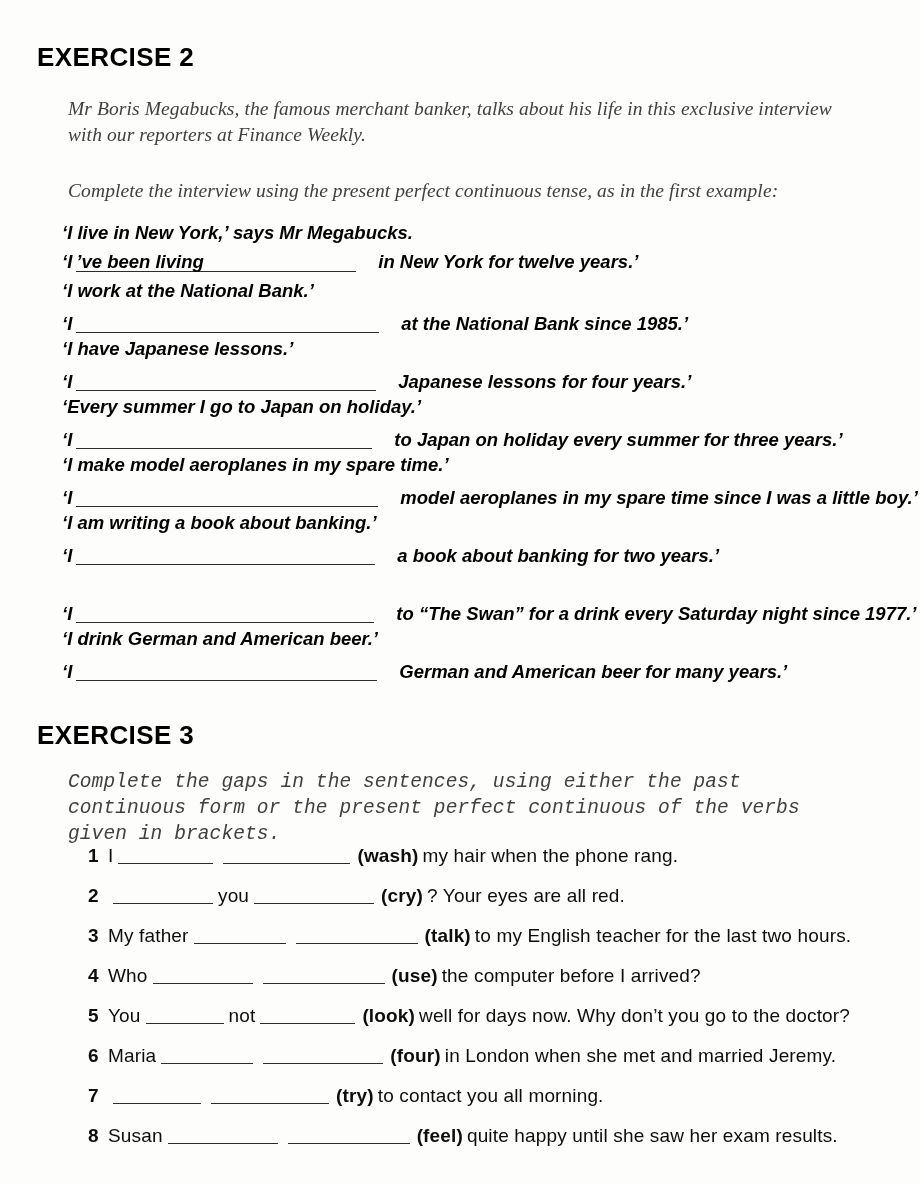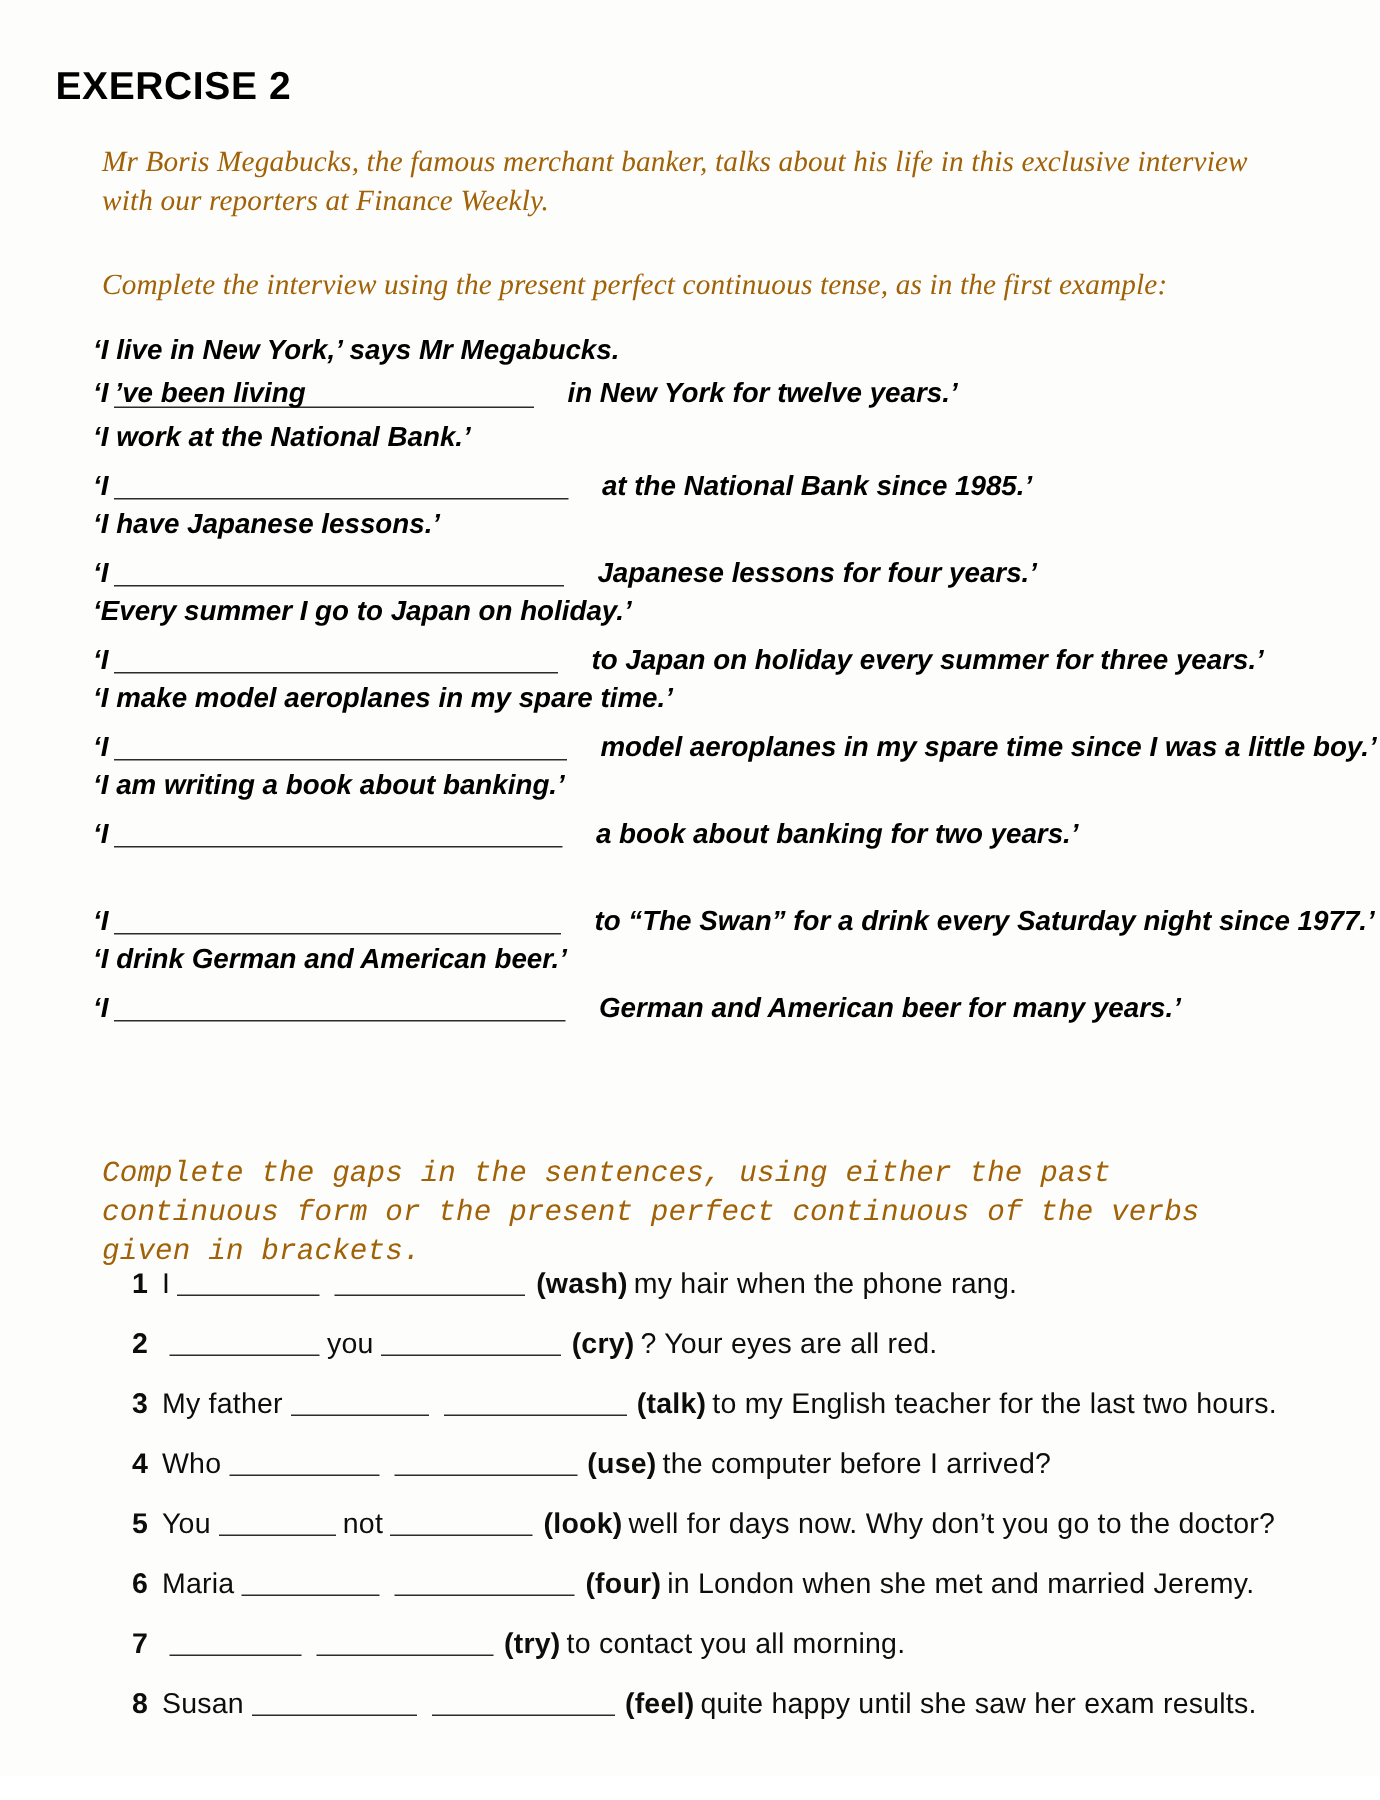--- a/index.html
+++ b/index.html
@@ -37,21 +37,21 @@
   #ex2-heading { left: 37px; top: 42px; }
   #ex3-heading { left: 37px; top: 720px; }
 
   
   .instr {
     position: absolute;
     font-family: "Liberation Serif", serif;
     font-style: italic;
     font-size: 19.5px;
     line-height: 26px;
-    color: #a16207;
+    color: #404040;
     letter-spacing: 0.1px;
   }
   #intro-para    { left: 68px; top: 96px;  width: 790px; }
   #task-line-ex2 { left: 68px; top: 178px; width: 800px; }
   #task-ex3      { left: 68px; top: 769px; width: 790px; font-family: Liberation Mono, monospace; }
 
   
   .interview {
     position: absolute;
     left: 62px;
@@ -189,20 +189,21 @@
     <span class="tail">to “The Swan” for a drink every Saturday night since 1977.’</span>
   </div>
 
   <div class="interview quote" style="top:628px">‘I drink German and American beer.’</div>
   <div class="ans-row" style="top:657px">
     <span class="lead">‘I</span>
     <span class="blank" style="width:301px"></span>
     <span class="tail">German and American beer for many years.’</span>
   </div>
 
+  <div class="ex-heading" id="ex3-heading">EXERCISE 3</div>
 
   <div class="instr" id="task-ex3">Complete the gaps in the sentences, using either the past continuous form or the present perfect continuous of the verbs given in brackets.</div>
 
   <div class="q-item" style="top:843px">
     <span class="q-num">1</span>
     <span class="q-seg">I</span>
     <span class="q-blank" style="width:95px"></span>
     <span class="q-blank" style="width:127px"></span>
     <span class="q-verb">(wash)</span>
     <span class="q-seg">my hair when the phone rang.</span>

